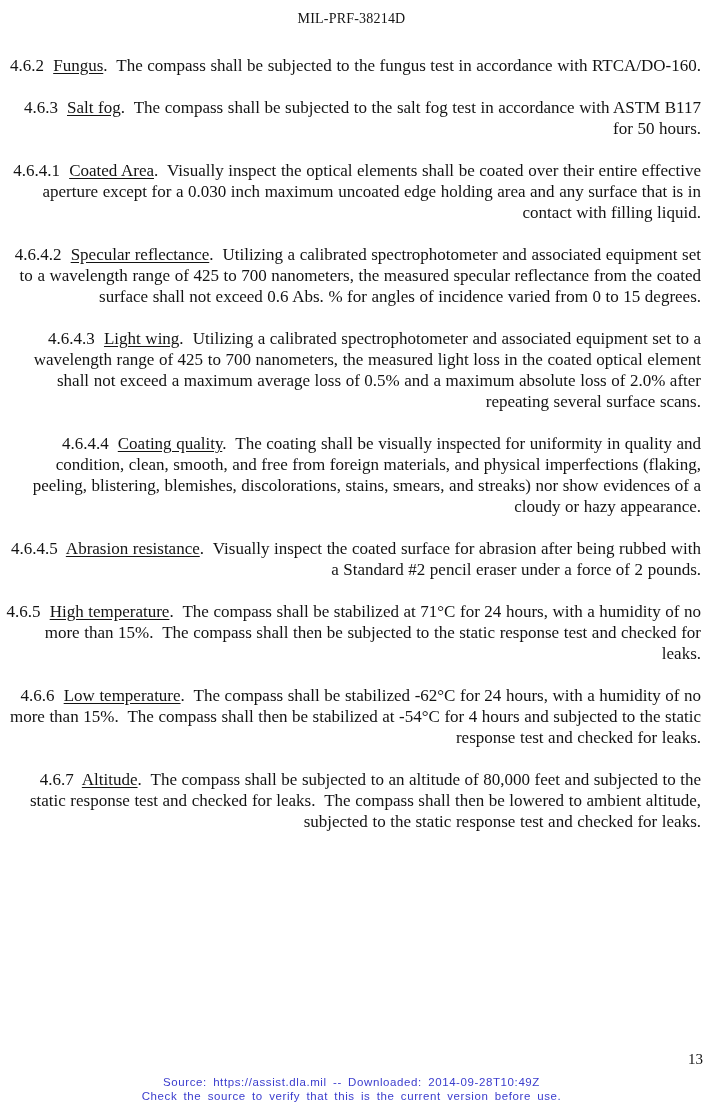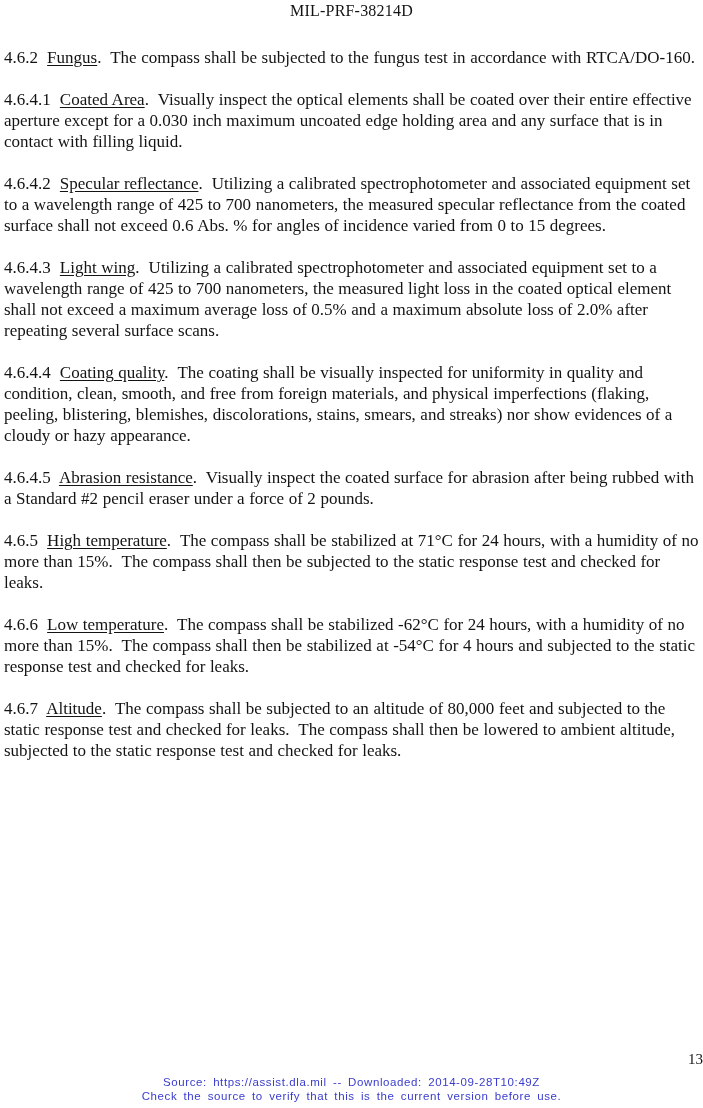--- a/index.html
+++ b/index.html
@@ -6,35 +6,36 @@
   html, body { background: #ffffff; }
   body {
     width: 703px;
     height: 1108px;
     position: relative;
     font-family: "Liberation Serif", "DejaVu Serif", serif;
     color: #131313;
     overflow: hidden;
   }
   .doc-header {
-    padding-top: 1px;
+    padding-top: 9px;
     text-align: center;
-    font-size: 16px;
+    font-size: 14px;
     line-height: 20px;
     letter-spacing: 0.2px;
   }
   .doc-content {
     padding: 26px 2px 0 4px;
   }
   p.para {
     font-size: 17px;
     line-height: 21px;
     margin: 0 0 21px 0;
     white-space: pre-wrap;
     word-spacing: 0.3px;
+    text-align: right;
   }
   .u { text-decoration: underline; text-underline-offset: 2px; }
   .page-number {
     position: absolute;
     top: 1050px;
     left: 0;
     width: 100%;
     text-align: right;
     font-size: 15px;
     line-height: 18px;
@@ -53,20 +54,21 @@
     color: #3a3ccd;
   }
 </style>
 </head>
 <body>
 
 <div class="doc-header">MIL-PRF-38214D</div>
 
 <div class="doc-content">
   <p class="para"><span>4.6.2  </span><span class="u">Fungus</span><span>.  The compass shall be subjected to the fungus test in accordance with RTCA/DO-160.</span></p>
+  <p class="para"><span>4.6.3  </span><span class="u">Salt fog</span><span>.  The compass shall be subjected to the salt fog test in accordance with ASTM B117 for 50 hours.</span></p>
   <p class="para"><span>4.6.4.1  </span><span class="u">Coated Area</span><span>.  Visually inspect the optical elements shall be coated over their entire effective aperture except for a 0.030 inch maximum uncoated edge holding area and any surface that is in contact with filling liquid.</span></p>
   <p class="para"><span>4.6.4.2  </span><span class="u">Specular reflectance</span><span>.  Utilizing a calibrated spectrophotometer and associated equipment set to a wavelength range of 425 to 700 nanometers, the measured specular reflectance from the coated surface shall not exceed 0.6 Abs. % for angles of incidence varied from 0 to 15 degrees.</span></p>
   <p class="para"><span>4.6.4.3  </span><span class="u">Light wing</span><span>.  Utilizing a calibrated spectrophotometer and associated equipment set to a wavelength range of 425 to 700 nanometers, the measured light loss in the coated optical element shall not exceed a maximum average loss of 0.5% and a maximum absolute loss of 2.0% after repeating several surface scans.</span></p>
   <p class="para"><span>4.6.4.4  </span><span class="u">Coating quality</span><span>.  The coating shall be visually inspected for uniformity in quality and condition, clean, smooth, and free from foreign materials, and physical imperfections (flaking, peeling, blistering, blemishes, discolorations, stains, smears, and streaks) nor show evidences of a cloudy or hazy appearance.</span></p>
   <p class="para"><span>4.6.4.5  </span><span class="u">Abrasion resistance</span><span>.  Visually inspect the coated surface for abrasion after being rubbed with a Standard #2 pencil eraser under a force of 2 pounds.</span></p>
   <p class="para"><span>4.6.5  </span><span class="u">High temperature</span><span>.  The compass shall be stabilized at 71°C for 24 hours, with a humidity of no more than 15%.  The compass shall then be subjected to the static response test and checked for leaks.</span></p>
   <p class="para"><span>4.6.6  </span><span class="u">Low temperature</span><span>.  The compass shall be stabilized -62°C for 24 hours, with a humidity of no more than 15%.  The compass shall then be stabilized at -54°C for 4 hours and subjected to the static response test and checked for leaks.</span></p>
   <p class="para"><span>4.6.7  </span><span class="u">Altitude</span><span>.  The compass shall be subjected to an altitude of 80,000 feet and subjected to the static response test and checked for leaks.  The compass shall then be lowered to ambient altitude, subjected to the static response test and checked for leaks.</span></p>
 </div>
 

